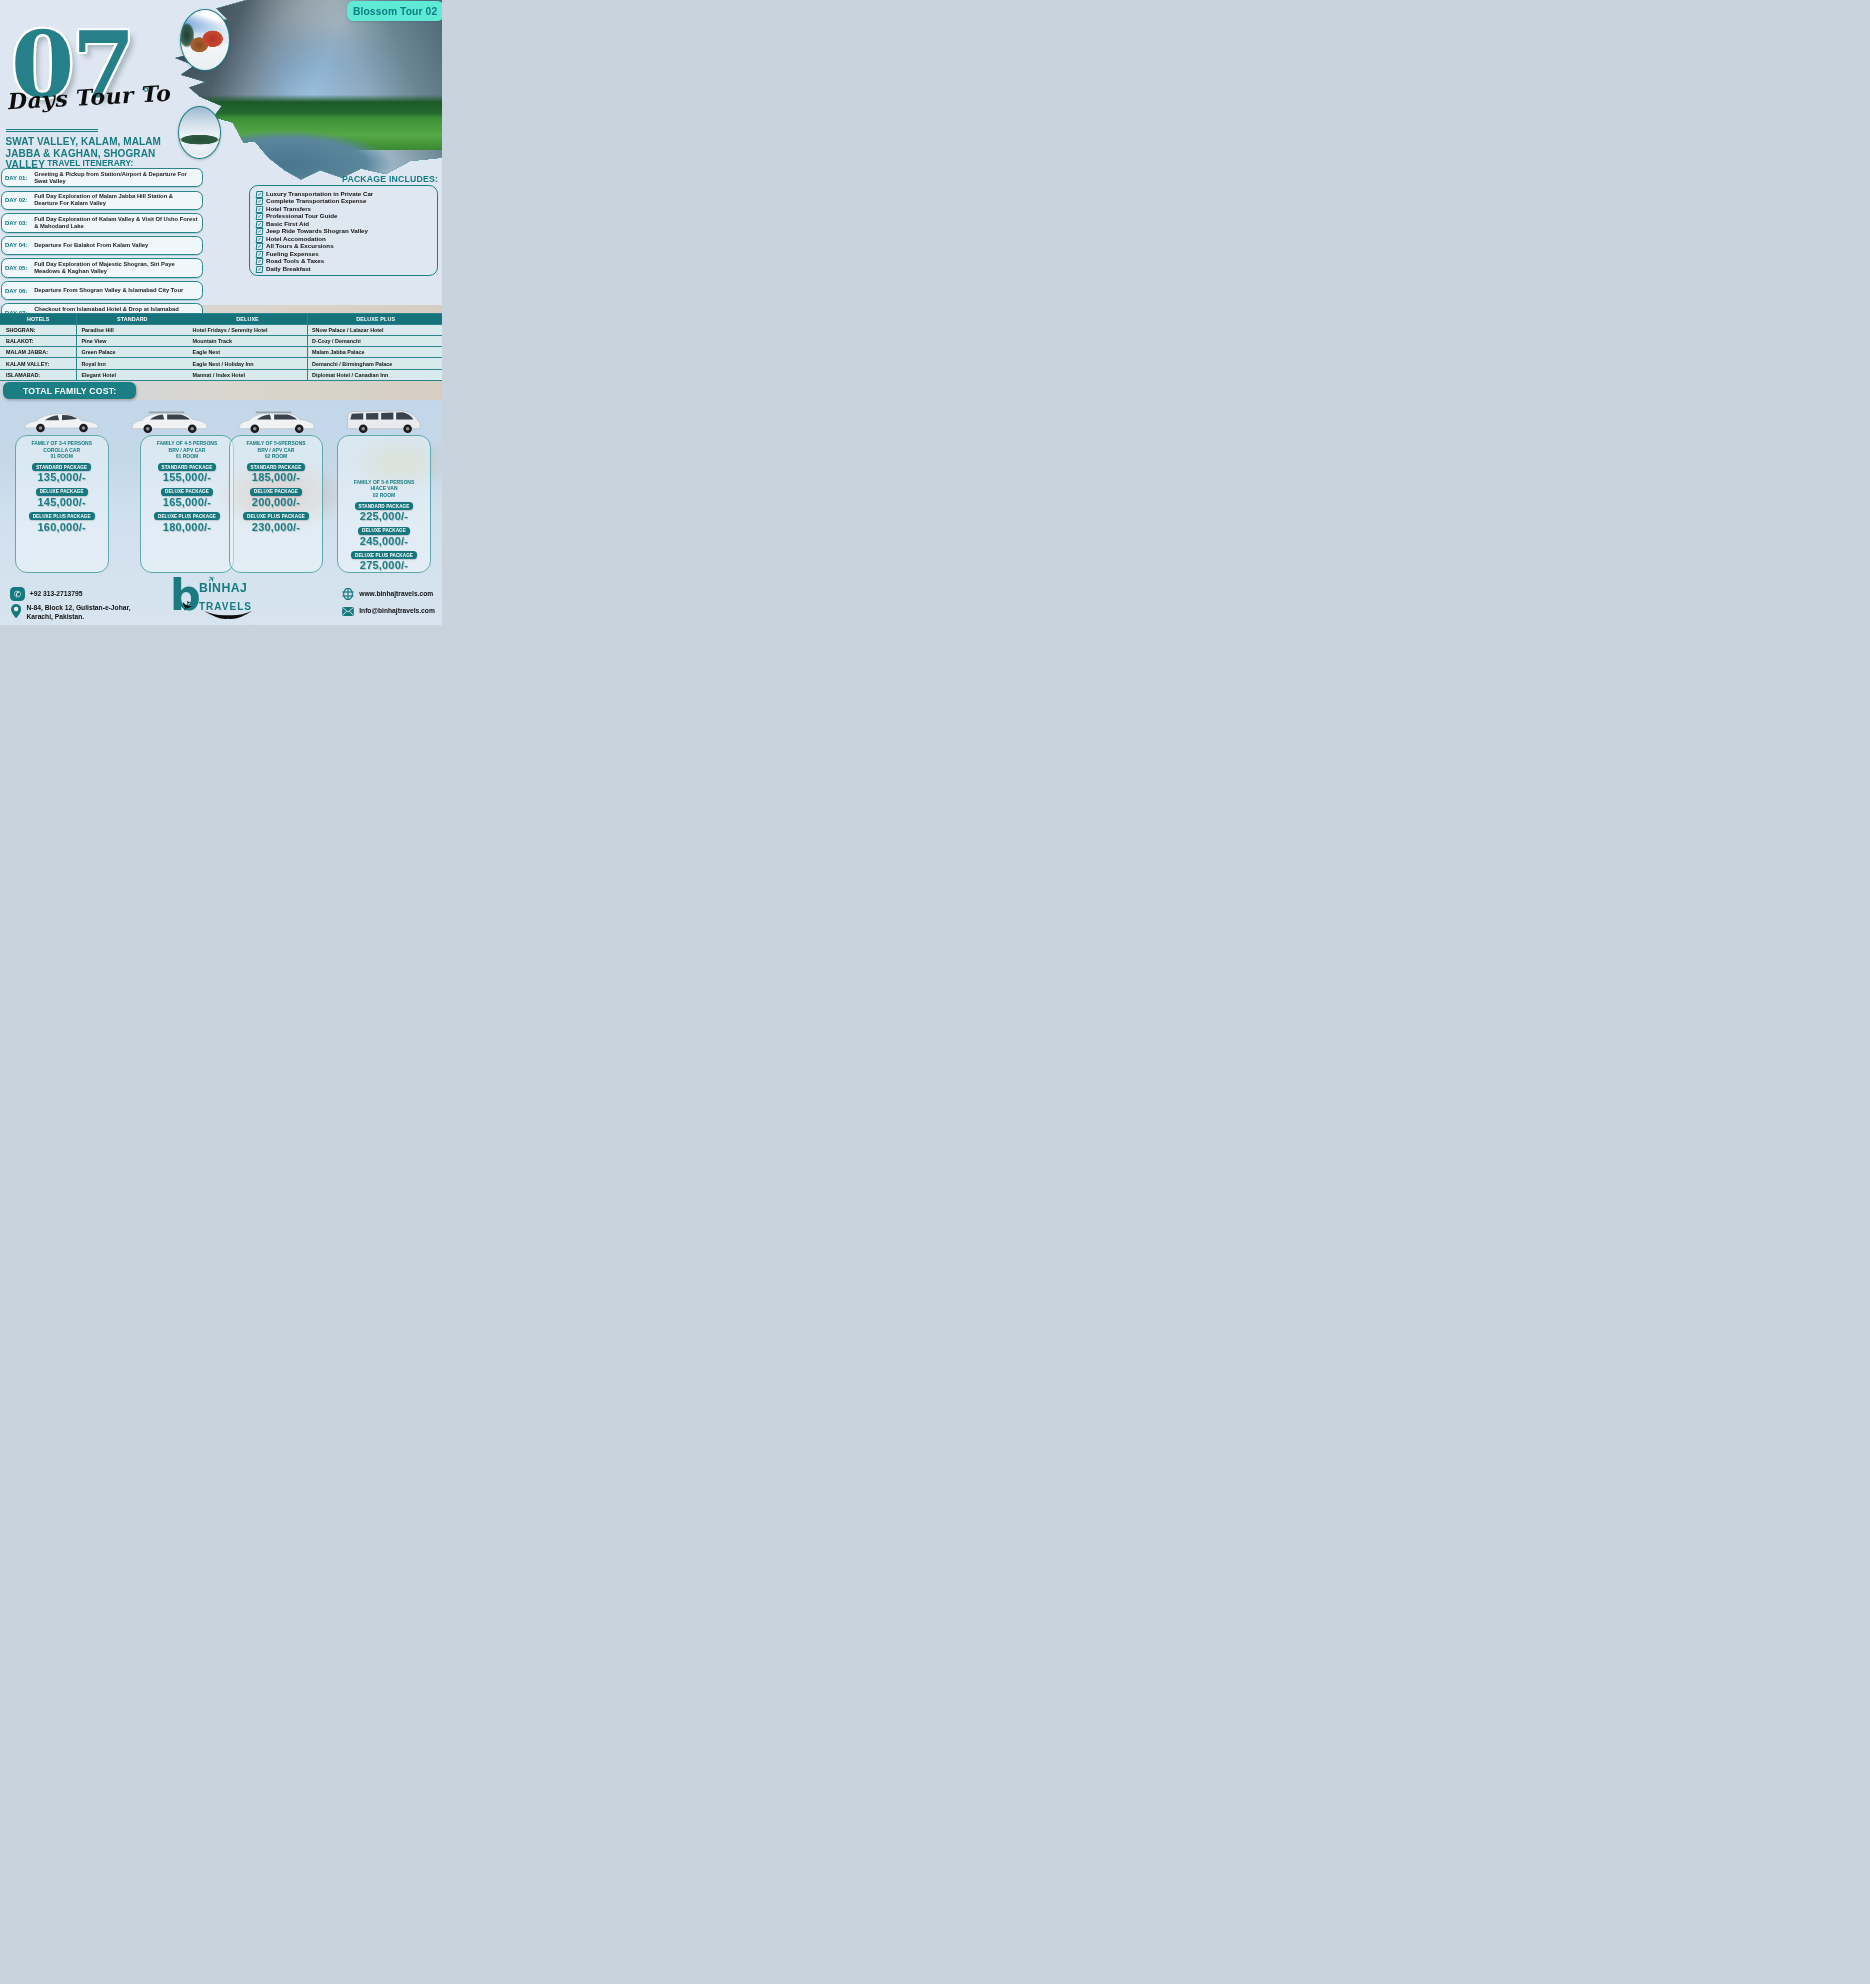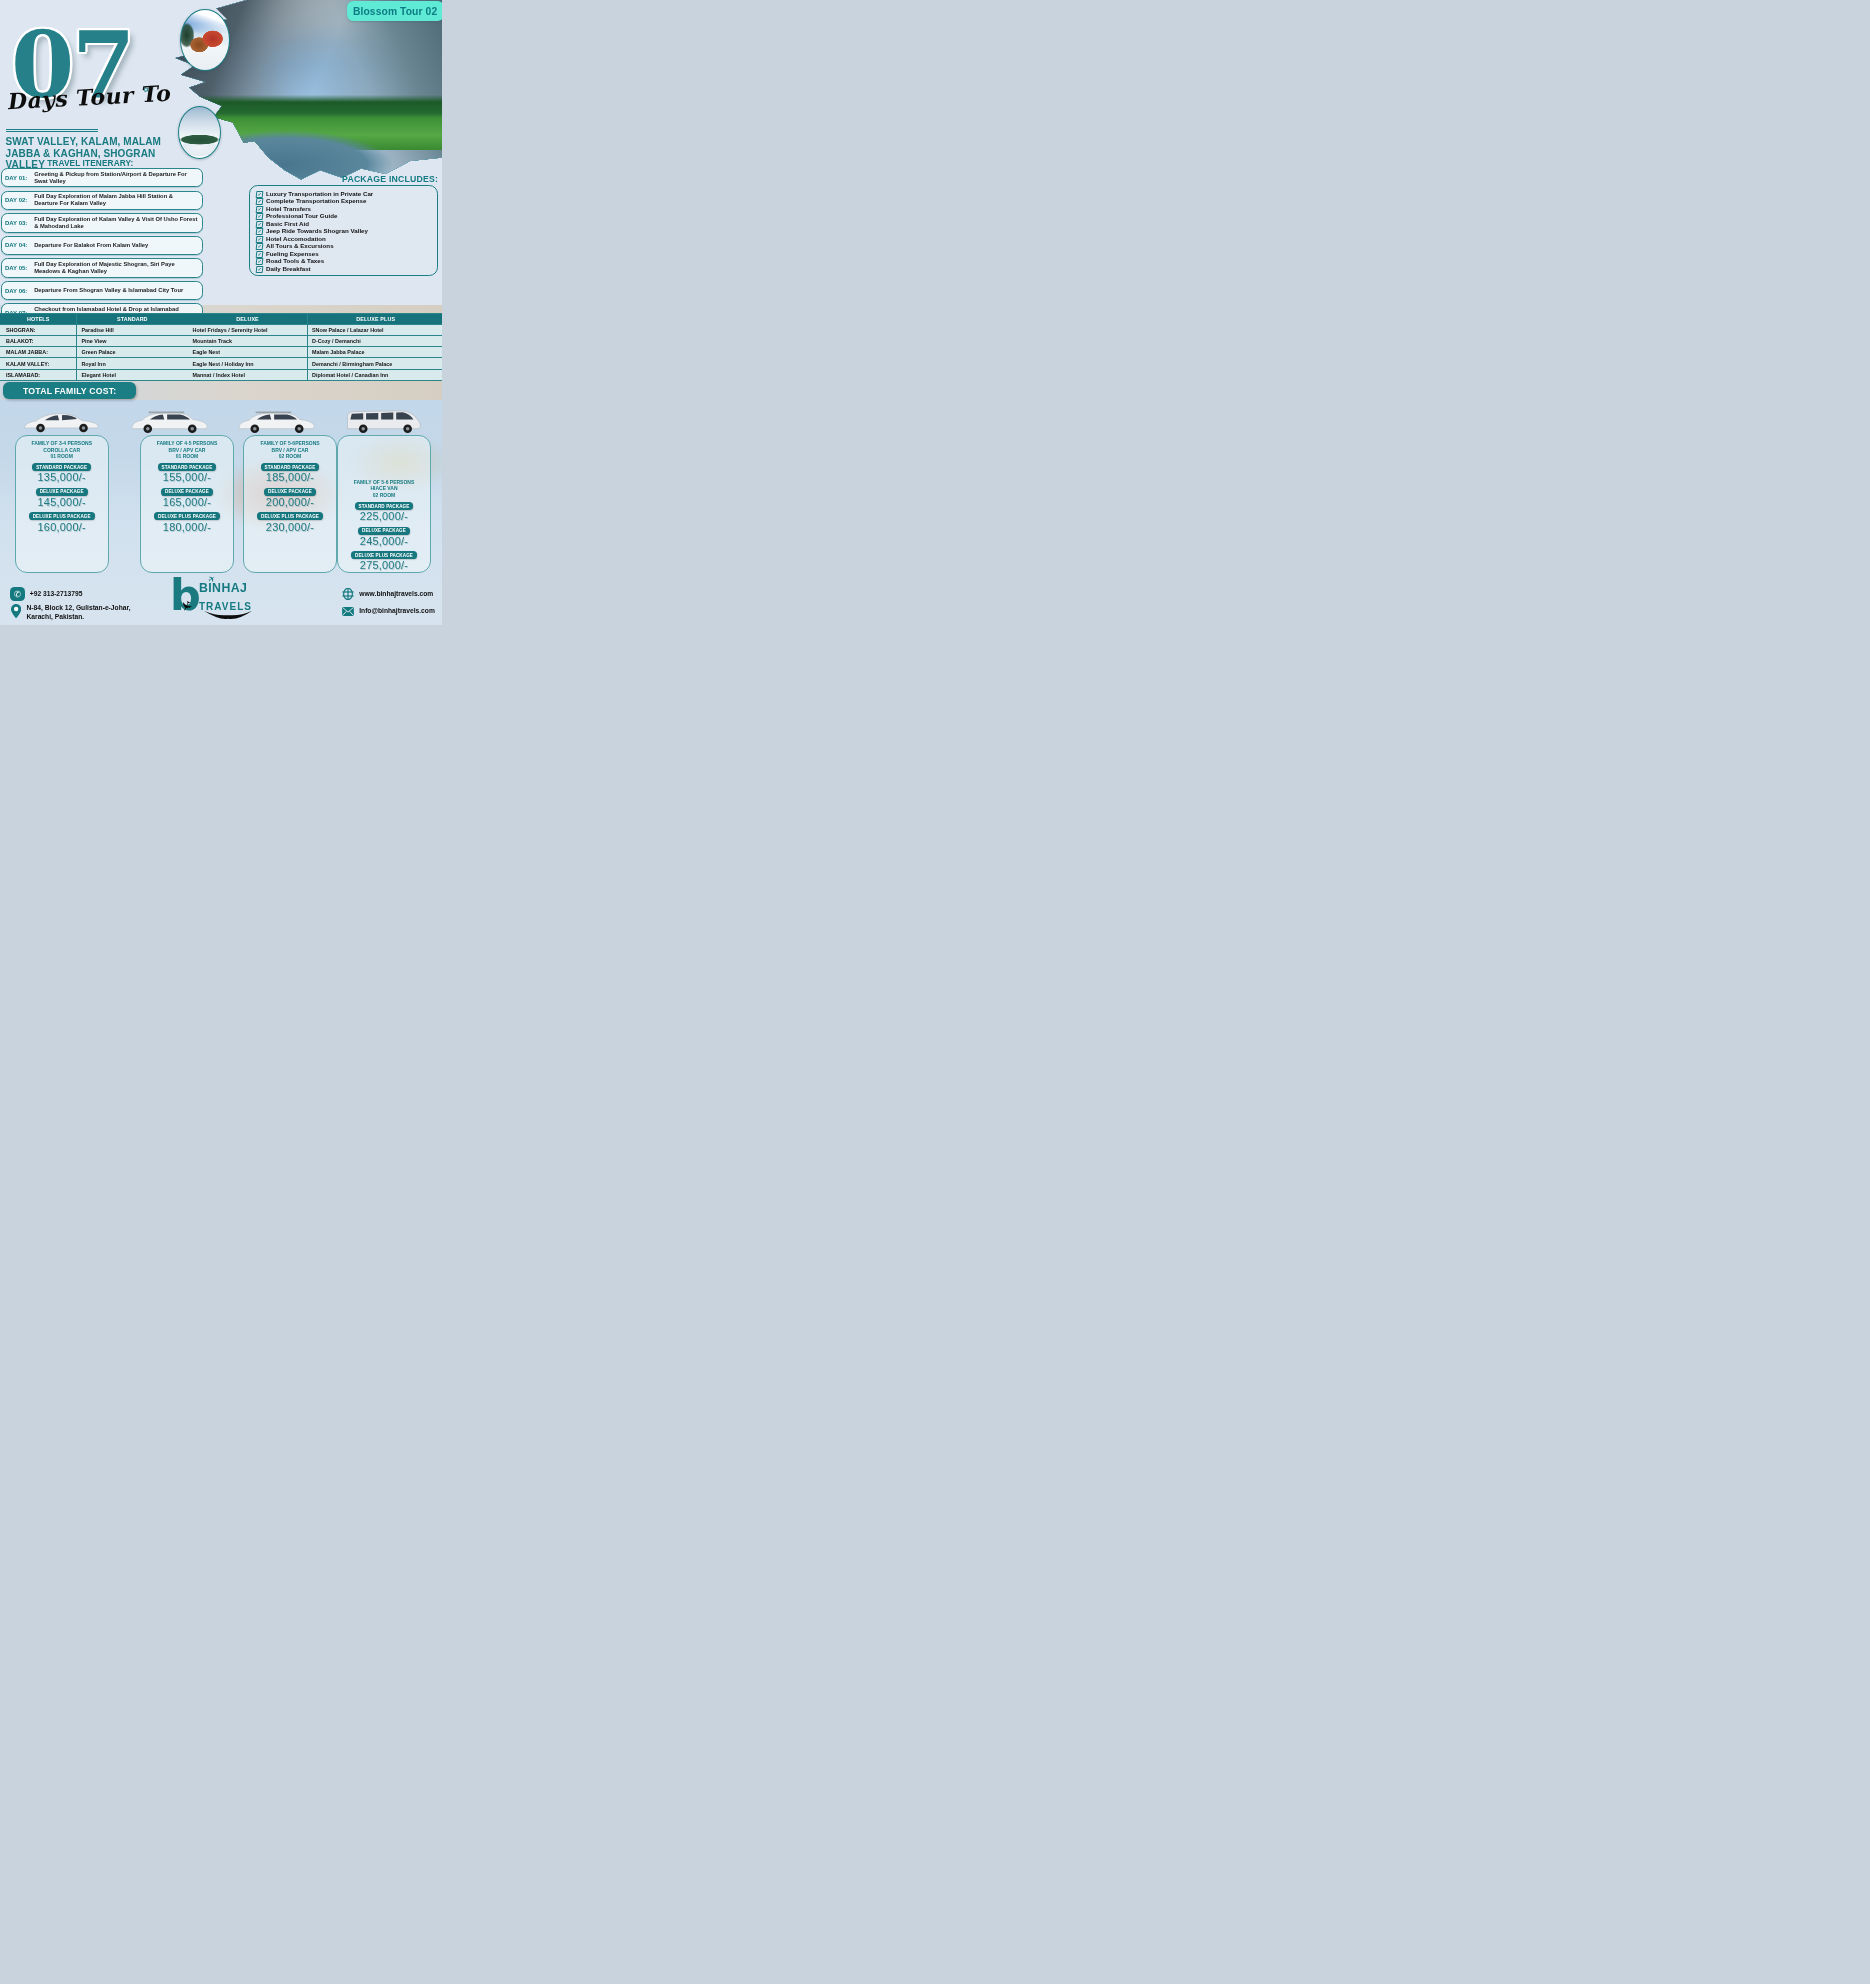--- a/index.html
+++ b/index.html
@@ -91,27 +91,27 @@
 
   
   .cost-banner{position:absolute;left:3.2px;top:382px;width:133px;height:17px;background:#1b7e85;
     border-radius:6px;display:flex;align-items:center;justify-content:center;
     box-shadow:0.8px 1.2px 2.8px rgba(0,0,0,.28);}
   .cost-banner span{color:#fff;font-weight:800;font-size:8.7px;letter-spacing:0.2px;}
 
   .card{position:absolute;top:435px;width:94px;height:138px;border:1px solid #5fa9ae;
     border-radius:12px;background:rgba(240,247,250,.50);box-sizing:border-box;
     display:flex;flex-direction:column;align-items:center;padding-top:4px;}
-  .card1{left:14.7px;} .card2{left:140px;} .card3{left:243px;} .card4{left:337px;justify-content:flex-end;}
+  .card1{left:14.7px;} .card2{left:140px;} .card3{left:229px;} .card4{left:337px;justify-content:flex-end;}
   .car{position:absolute;top:404px;width:86px;height:33px;}
   .car1{left:19px;} .car2{left:127px;} .car3{left:234px;} .car4{left:341px;}
   .card-title{text-align:center;color:#177a81;font-weight:800;font-size:5px;line-height:1.3;}
   .pill{margin:3.6px auto 1.2px;background:#17777e;color:#fff;border-radius:3.6px;padding:1.6px 4px;
     font-size:4.6px;font-weight:800;width:fit-content;letter-spacing:0.1px;box-shadow:0.4px 0.8px 1.2px rgba(0,0,0,.2);}
-  .price{text-align:center;font-size:11px;font-weight:400;color:#1d7c83;letter-spacing:0.2px;
+  .price{text-align:center;font-size:11px;font-weight:700;color:#1d7c83;letter-spacing:0.2px;
     text-shadow:0.8px 0.8px 0 rgba(95,115,125,.28);line-height:1.05;}
 
   
   .f-row{position:absolute;display:flex;align-items:center;gap:5.2px;}
   .f-text{font-size:6.7px;font-weight:700;color:#101010;line-height:1.3;}
   .wa-icon{width:14.3px;height:14.3px;background:#157a80;border-radius:4.4px;display:flex;align-items:center;
     justify-content:center;color:#fff;font-size:8.3px;}
   .logo{position:absolute;left:170px;top:580px;width:107px;height:44px;}
   .logo-b{position:absolute;left:0;top:-5.6px;font-size:43px;font-weight:800;color:#1a7a80;line-height:1;
     font-family:"DejaVu Sans",sans-serif;}

